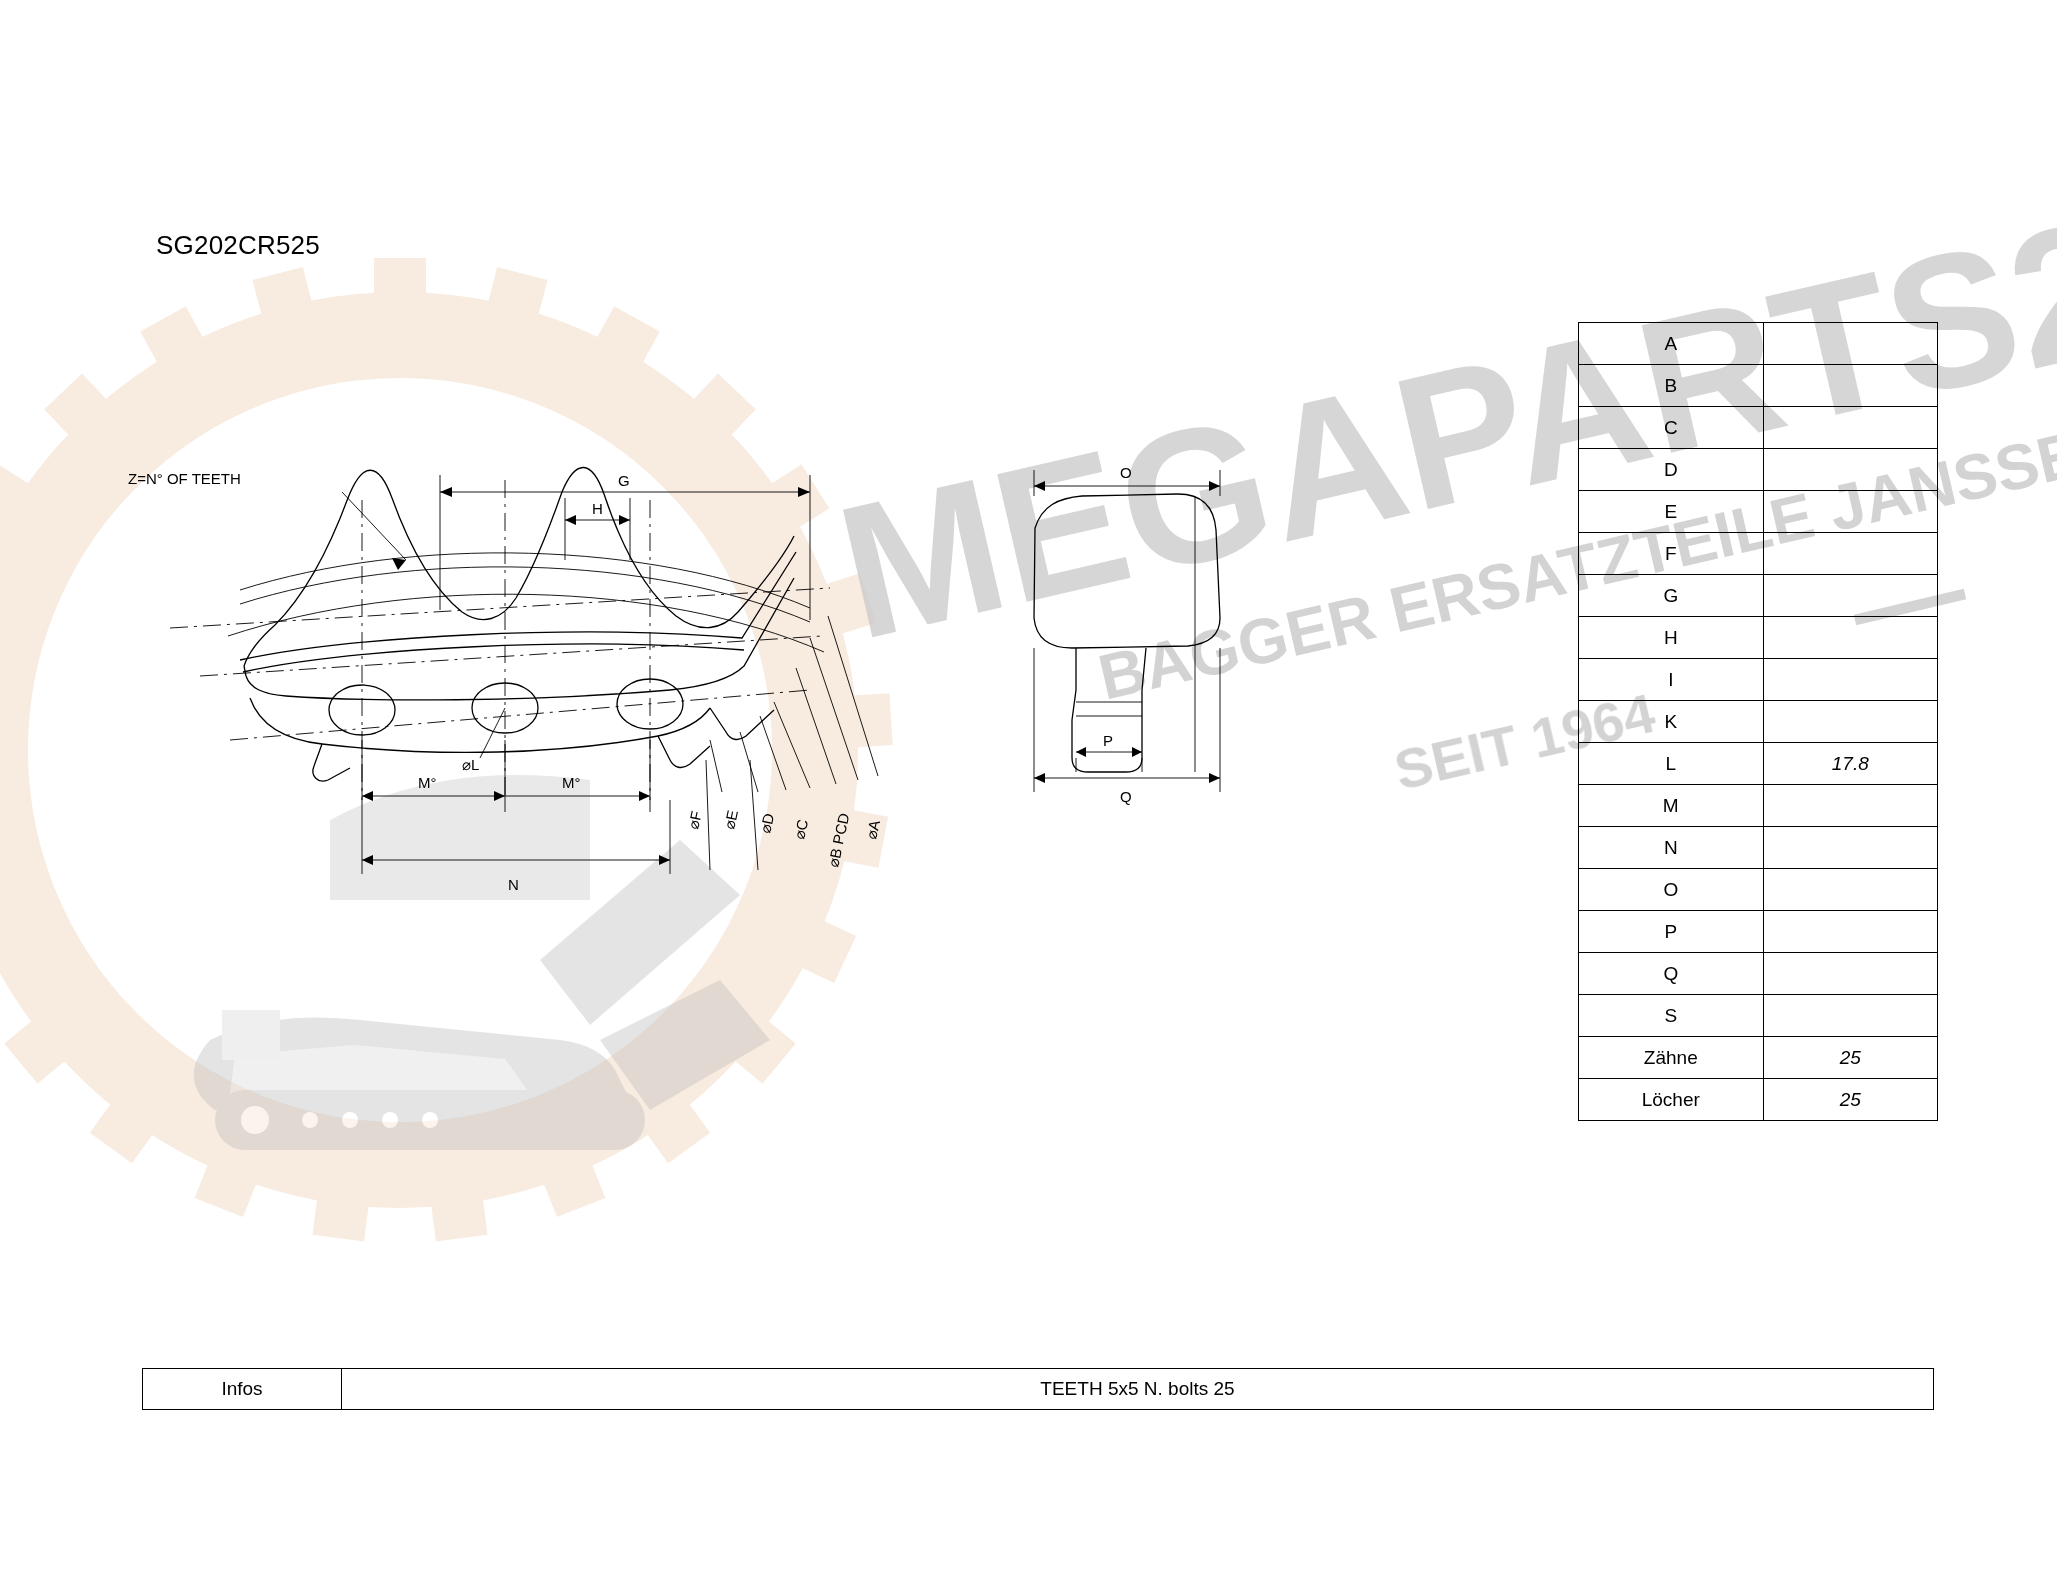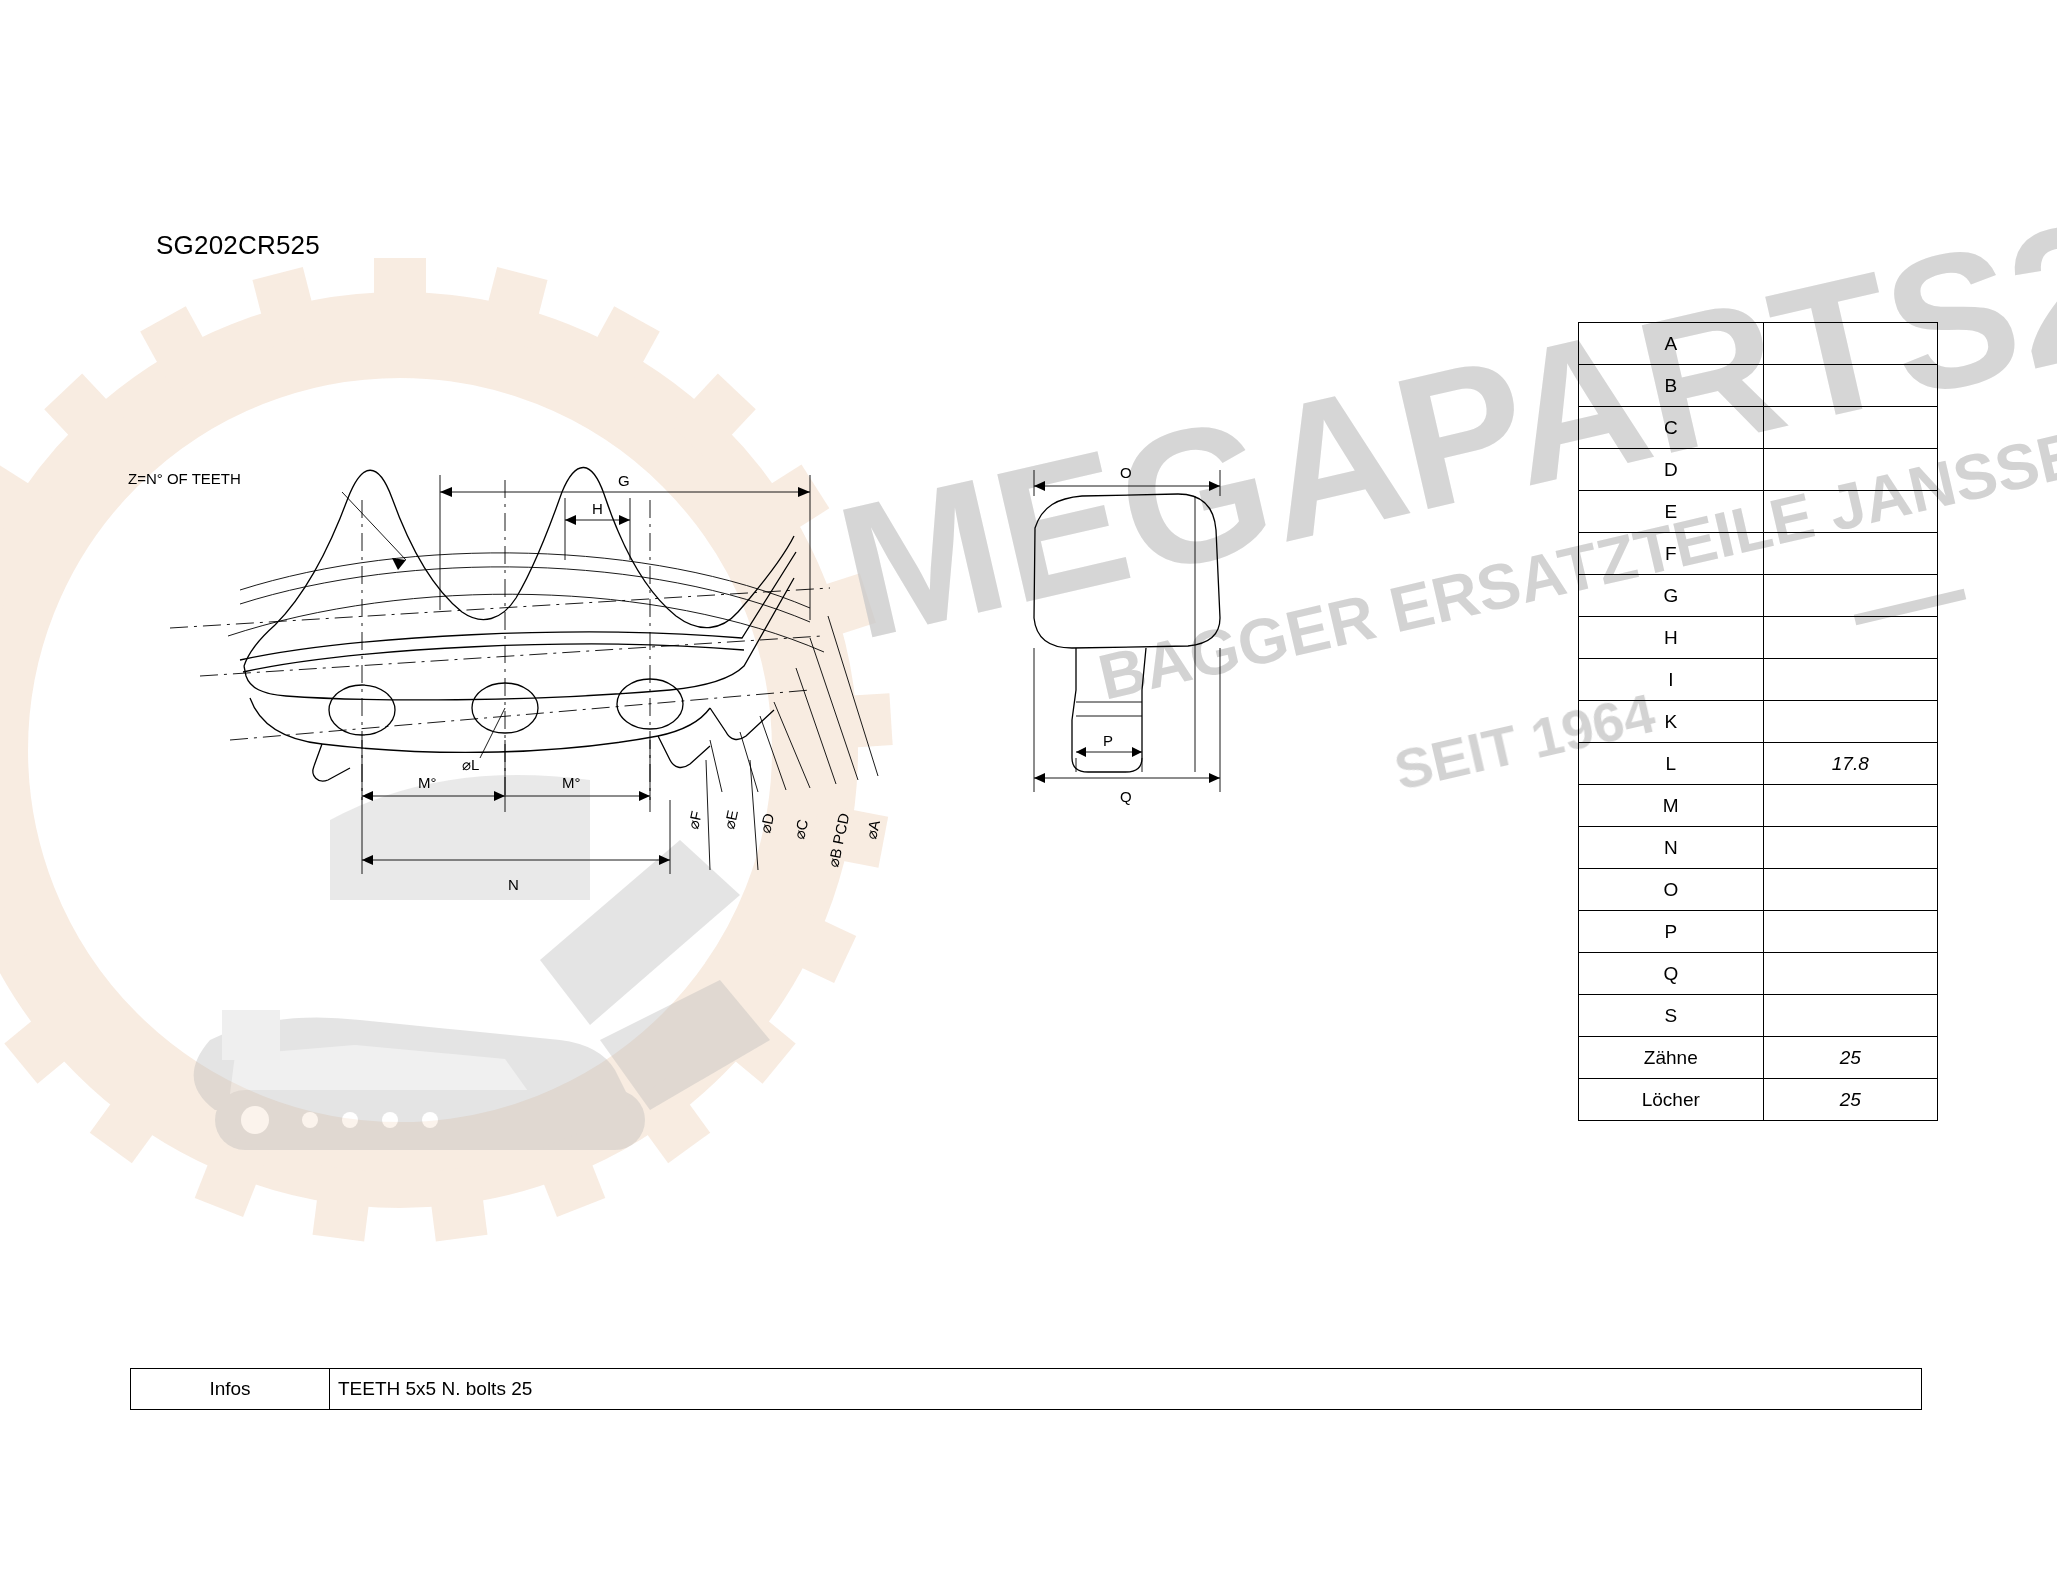--- a/index.html
+++ b/index.html
@@ -70,39 +70,39 @@
     width: 185px;
   }
   #spec-table td.val {
     width: 175px;
     font-style: italic;
   }
 
   
   #infos-table {
     position: absolute;
-    left: 130px;
+    left: 142px;
     top: 1368px;
     width: 1792px;
     border-collapse: collapse;
     z-index: 5;
   }
   #infos-table td {
     border: 1px solid #000;
     height: 40px;
     font-size: 19px;
     padding: 0 8px;
     vertical-align: middle;
   }
   #infos-table td.infos-label {
     width: 182px;
     text-align: center;
   }
   #infos-table td.infos-value {
-    text-align: left;
+    text-align: center;
   }
 </style>
 </head>
 <body>
 
 <svg id="watermark" viewBox="0 0 2057 1589">
   <defs>
     <linearGradient id="wmGrad" x1="0" y1="0" x2="1" y2="0">
       <stop offset="0%" stop-color="#cfcfcf"></stop>
       <stop offset="100%" stop-color="#cfcfcf"></stop>

